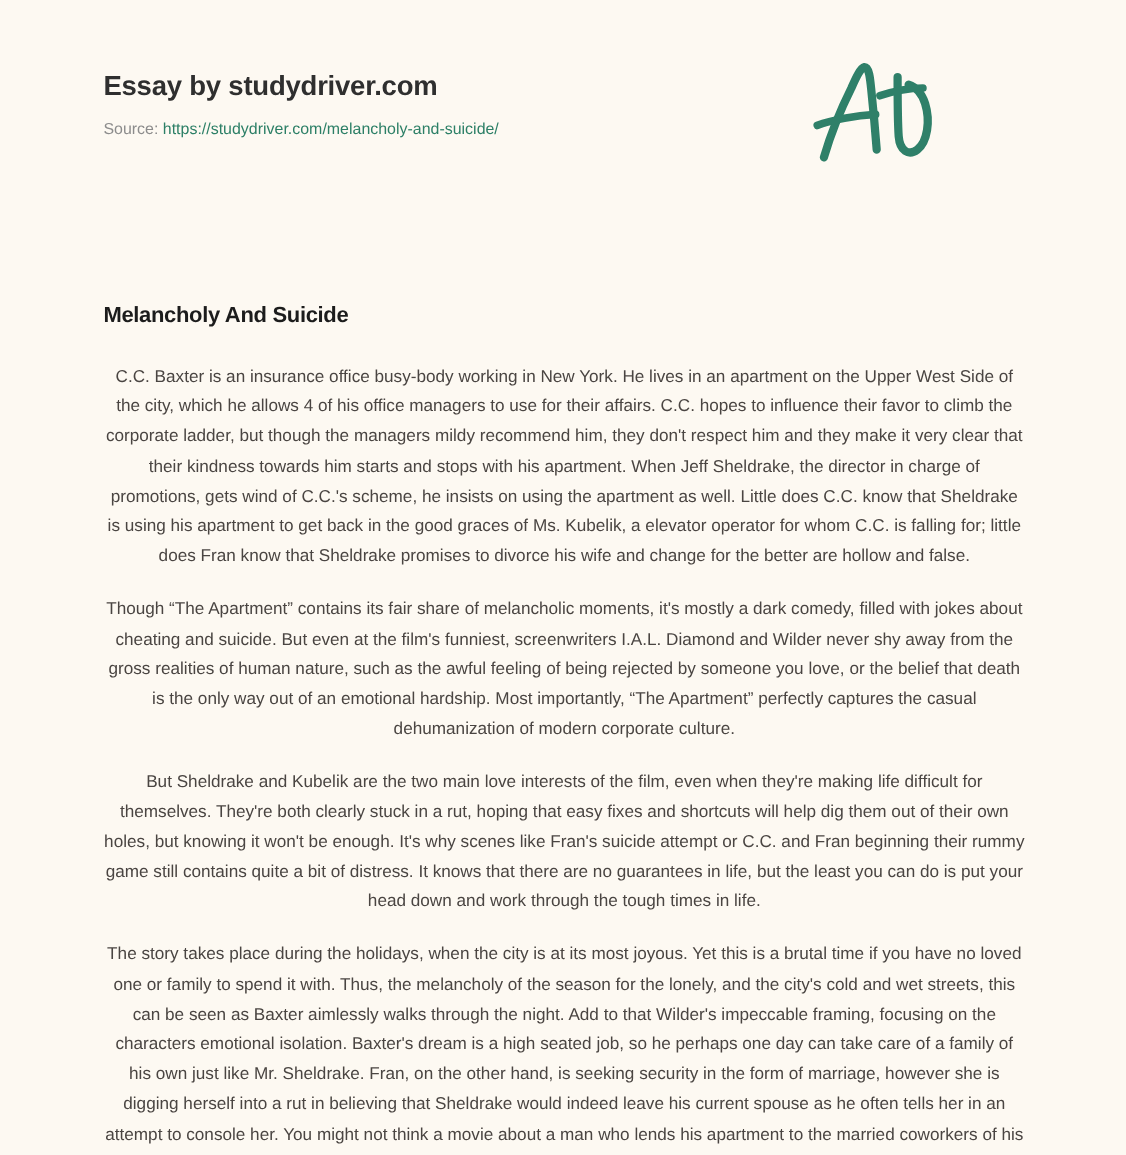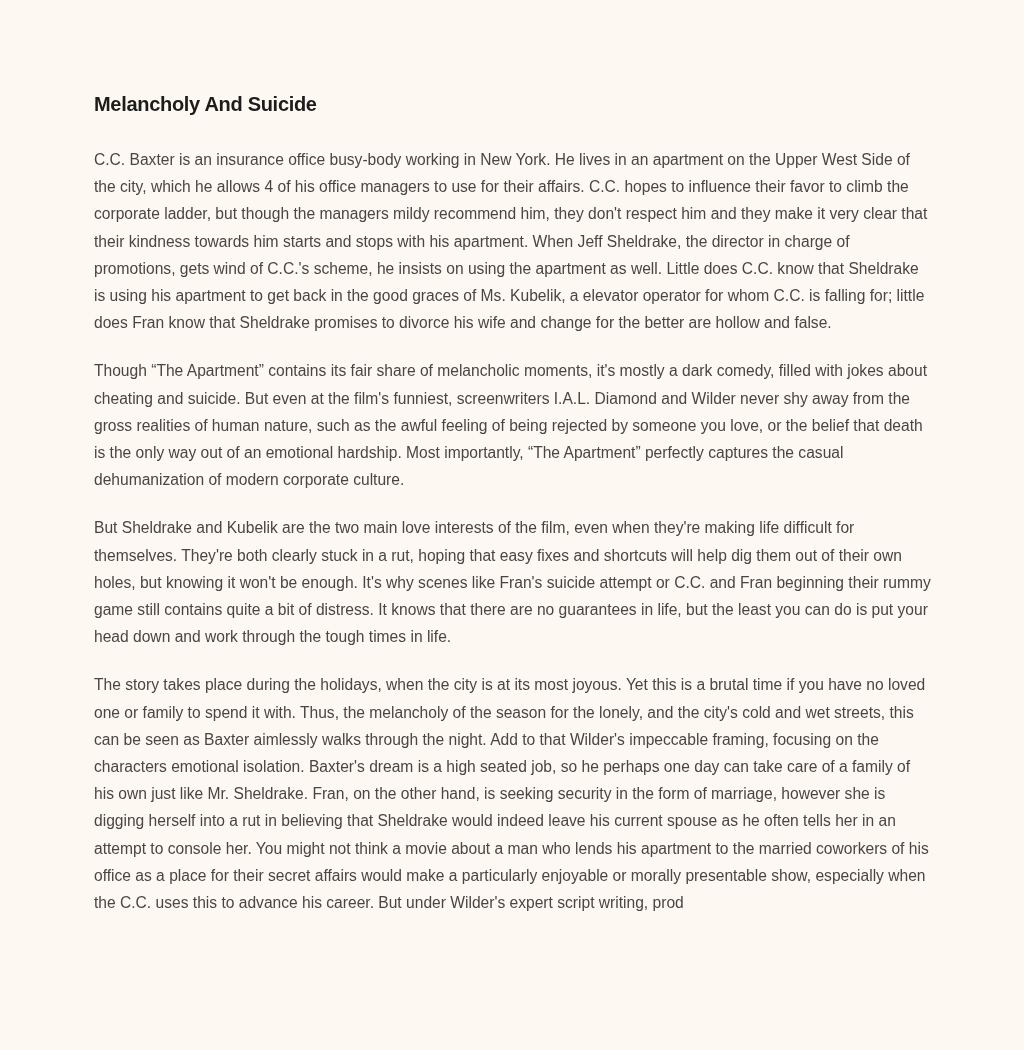--- a/index.html
+++ b/index.html
@@ -78,29 +78,49 @@
   
   .doc-body {
     padding-top: 29px;
     width: 838px;
   }
   .doc-body p {
     margin: 0 0 21px 0;
     font-size: 15.6px;
     line-height: 27.2px;
     color: #4a4542;
-    text-align: left;
+    text-align: center;
   }
   .doc-body p:last-child { margin-bottom: 0; }
 </style>
 </head>
 <body>
 
 <div class="page">
 
+  <div class="doc-header">
+    <div class="brand-line">Essay by studydriver.com</div>
+
+    <div class="source-line">
+      <span class="source-label">Source:</span>
+      <a class="source-url" href="#">https://studydriver.com/melancholy-and-suicide/</a>
+    </div>
+
+    <div class="logo">
+      <svg viewBox="0 0 118 105" xmlns="http://www.w3.org/2000/svg" fill="none" stroke="#2f8069" stroke-linecap="round" stroke-linejoin="round">
+
+        <path d="M15 95 C20 78, 30 52, 40 32 C44 23, 48 14, 52 13 C56 13, 57 23, 58 33 C60 52, 62 75, 63 88" stroke-width="7.5"></path>
+        <path d="M9 66 C22 61, 44 57, 62 56" stroke-width="7"></path>
+
+        <path d="M82 22 C82 40, 82 62, 83 76 C84 89, 92 94, 100 88 C109 81, 112 62, 107 46 C104 37, 98 31, 92 29" stroke-width="7.5"></path>
+
+        <path d="M66 39 C78 35, 94 32, 105 32" stroke-width="7"></path>
+      </svg>
+    </div>
+  </div>
 
   <h1 class="doc-title">Melancholy And Suicide</h1>
 
   <div class="doc-body">
     <p>C.C. Baxter is an insurance office busy-body working in New York. He lives in an apartment on the Upper West Side of the city, which he allows 4 of his office managers to use for their affairs. C.C. hopes to influence their favor to climb the corporate ladder, but though the managers mildy recommend him, they don't respect him and they make it very clear that their kindness towards him starts and stops with his apartment. When Jeff Sheldrake, the director in charge of promotions, gets wind of C.C.'s scheme, he insists on using the apartment as well. Little does C.C. know that Sheldrake is using his apartment to get back in the good graces of Ms. Kubelik, a elevator operator for whom C.C. is falling for; little does Fran know that Sheldrake promises to divorce his wife and change for the better are hollow and false.</p>
     <p>Though “The Apartment” contains its fair share of melancholic moments, it's mostly a dark comedy, filled with jokes about cheating and suicide. But even at the film's funniest, screenwriters I.A.L. Diamond and Wilder never shy away from the gross realities of human nature, such as the awful feeling of being rejected by someone you love, or the belief that death is the only way out of an emotional hardship. Most importantly, “The Apartment” perfectly captures the casual dehumanization of modern corporate culture.</p>
     <p>But Sheldrake and Kubelik are the two main love interests of the film, even when they're making life difficult for themselves. They're both clearly stuck in a rut, hoping that easy fixes and shortcuts will help dig them out of their own holes, but knowing it won't be enough. It's why scenes like Fran's suicide attempt or C.C. and Fran beginning their rummy game still contains quite a bit of distress. It knows that there are no guarantees in life, but the least you can do is put your head down and work through the tough times in life.</p>
     <p>The story takes place during the holidays, when the city is at its most joyous. Yet this is a brutal time if you have no loved one or family to spend it with. Thus, the melancholy of the season for the lonely, and the city's cold and wet streets, this can be seen as Baxter aimlessly walks through the night. Add to that Wilder's impeccable framing, focusing on the characters emotional isolation. Baxter's dream is a high seated job, so he perhaps one day can take care of a family of his own just like Mr. Sheldrake. Fran, on the other hand, is seeking security in the form of marriage, however she is digging herself into a rut in believing that Sheldrake would indeed leave his current spouse as he often tells her in an attempt to console her. You might not think a movie about a man who lends his apartment to the married coworkers of his office as a place for their secret affairs would make a particularly enjoyable or morally presentable show, especially when the C.C. uses this to advance his career. But under Wilder's expert script writing, prod</p>
   </div>
 

